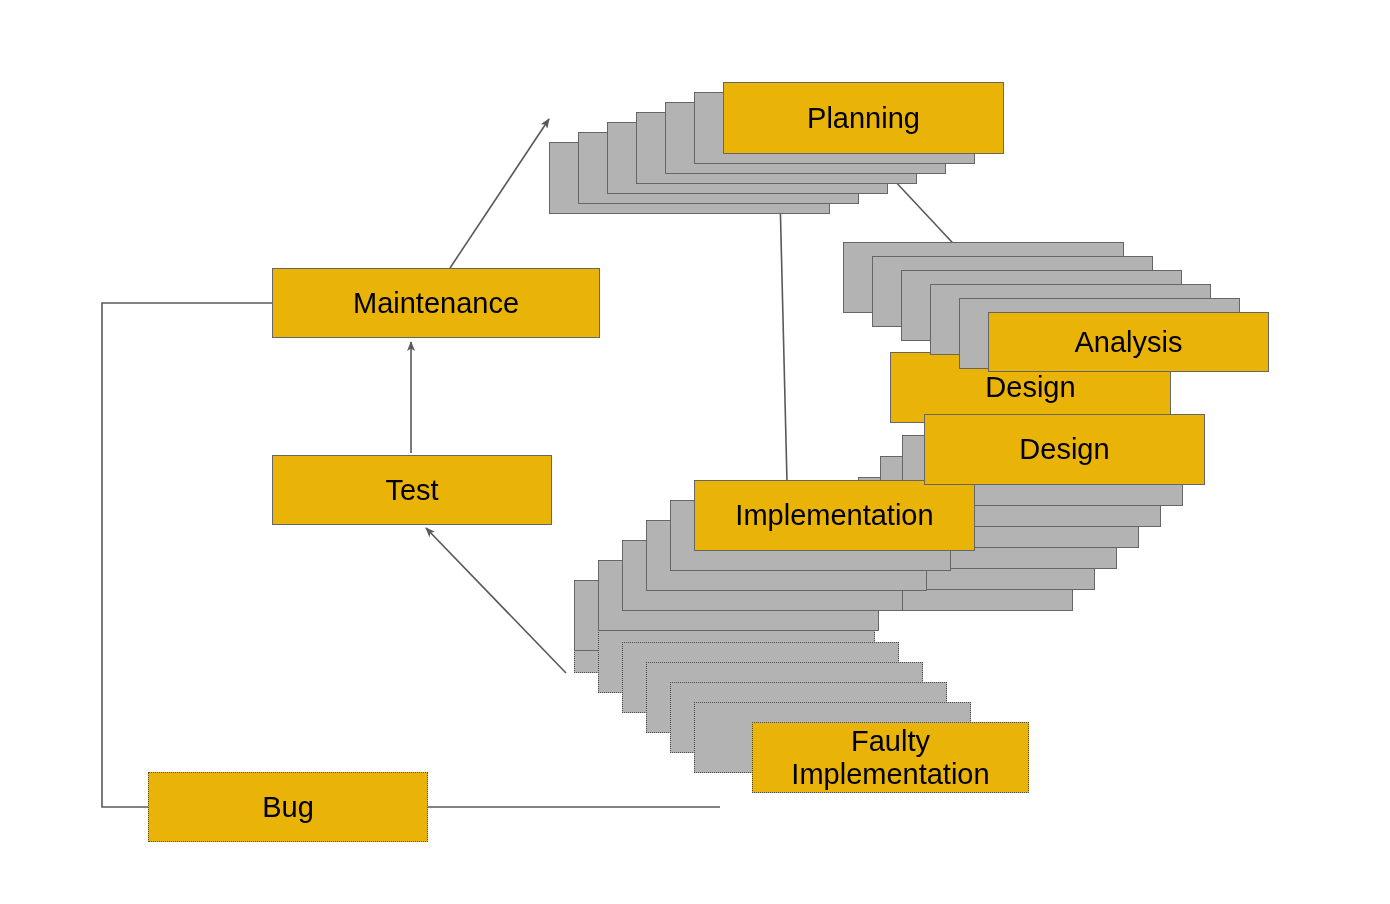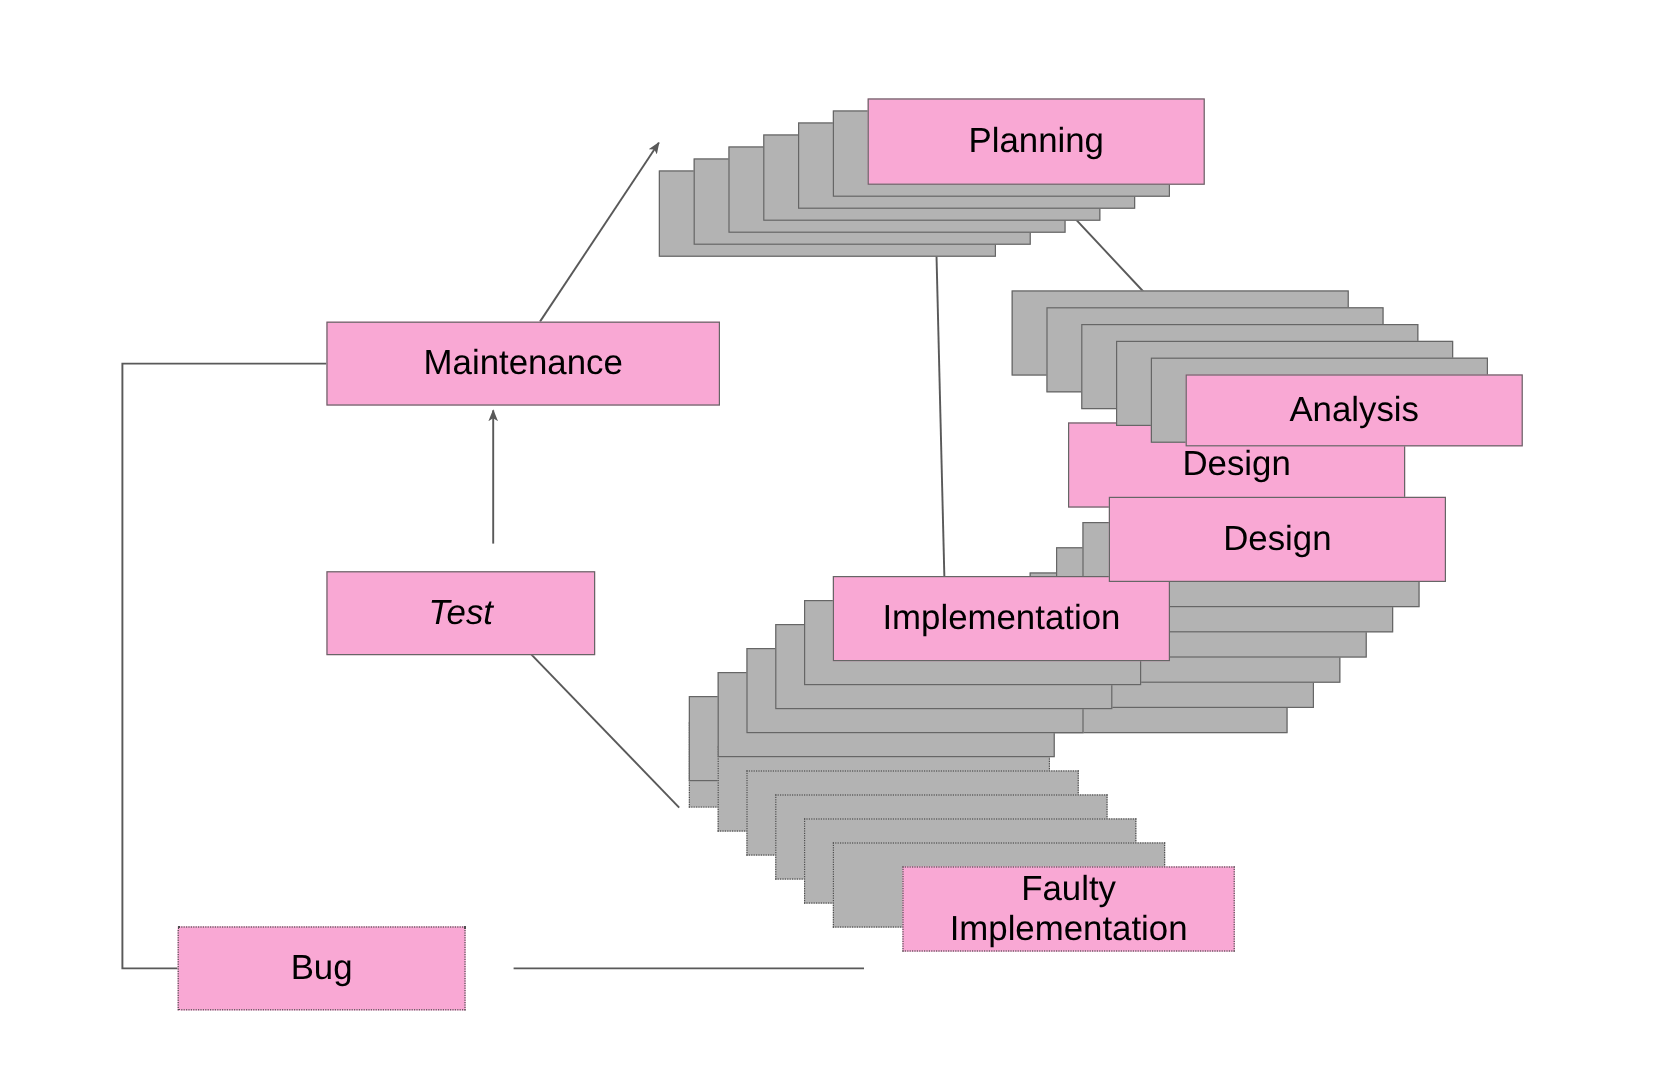--- a/index.html
+++ b/index.html
@@ -21,21 +21,21 @@
     position: absolute;
     left: 0;
     top: 0;
     width: 1390px;
     height: 904px;
     pointer-events: none;
   }
   .node {
     position: absolute;
     box-sizing: border-box;
-    background: #f9a8d4;
+    background: #eab308;
     border: 1px solid #666666;
     display: flex;
     align-items: center;
     justify-content: center;
     text-align: center;
     color: #000000;
     font-size: 29px;
     line-height: 1.12;
     font-family: "Liberation Sans", sans-serif;
     white-space: pre-line;
@@ -125,20 +125,20 @@
         <div class="stack-layer" style="left: 598px; top: 560px; width: 281px; height: 71px; z-index: 11;"></div>
         <div class="stack-layer" style="left: 622px; top: 540px; width: 281px; height: 71px; z-index: 12;"></div>
         <div class="stack-layer" style="left: 646px; top: 520px; width: 281px; height: 71px; z-index: 13;"></div>
         <div class="stack-layer" style="left: 670px; top: 500px; width: 281px; height: 71px; z-index: 14;"></div>
         <div class="node" style="left: 694px; top: 480px; width: 281px; height: 71px; z-index: 16;">Implementation</div>
       </div>
       <div style="position: absolute; left: 0px; top: 0px;">
         <div class="node" style="left: 272px; top: 268px; width: 328px; height: 70px; z-index: 11;">Maintenance</div>
       </div>
       <div style="position: absolute; left: 0px; top: 0px;">
-        <div class="node" style="left: 272px; top: 476px; width: 224px; height: 70px; z-index: 11; font-style: italic;">Test</div>
+        <div class="node" style="left: 272px; top: 455px; width: 280px; height: 70px; z-index: 11;">Test</div>
       </div>
       <div style="position: absolute; left: 0px; top: 0px;">
-        <div class="node dotted" style="left: 148px; top: 772px; width: 240px; height: 70px; z-index: 11;">Bug</div>
+        <div class="node dotted" style="left: 148px; top: 772px; width: 280px; height: 70px; z-index: 11;">Bug</div>
       </div>
     </div>
 
 </div>
 
 </body></html>

